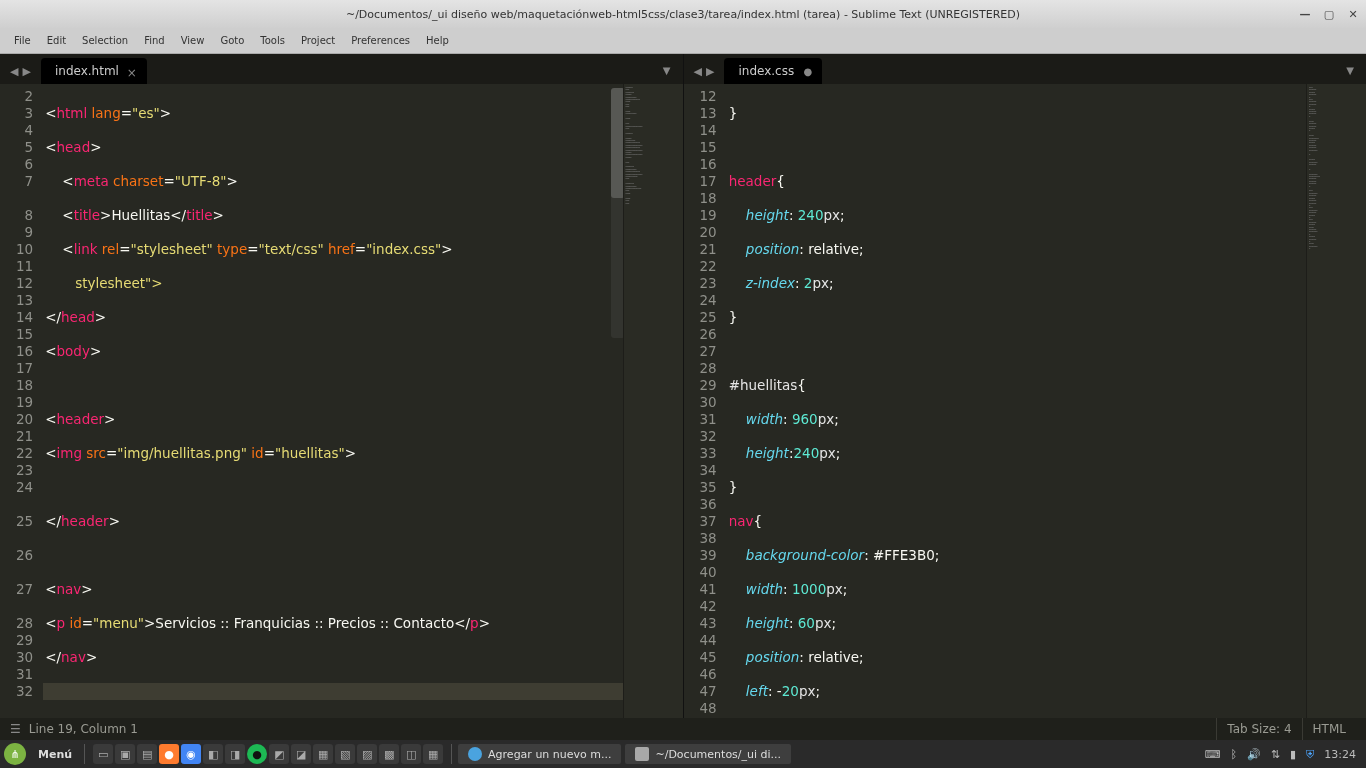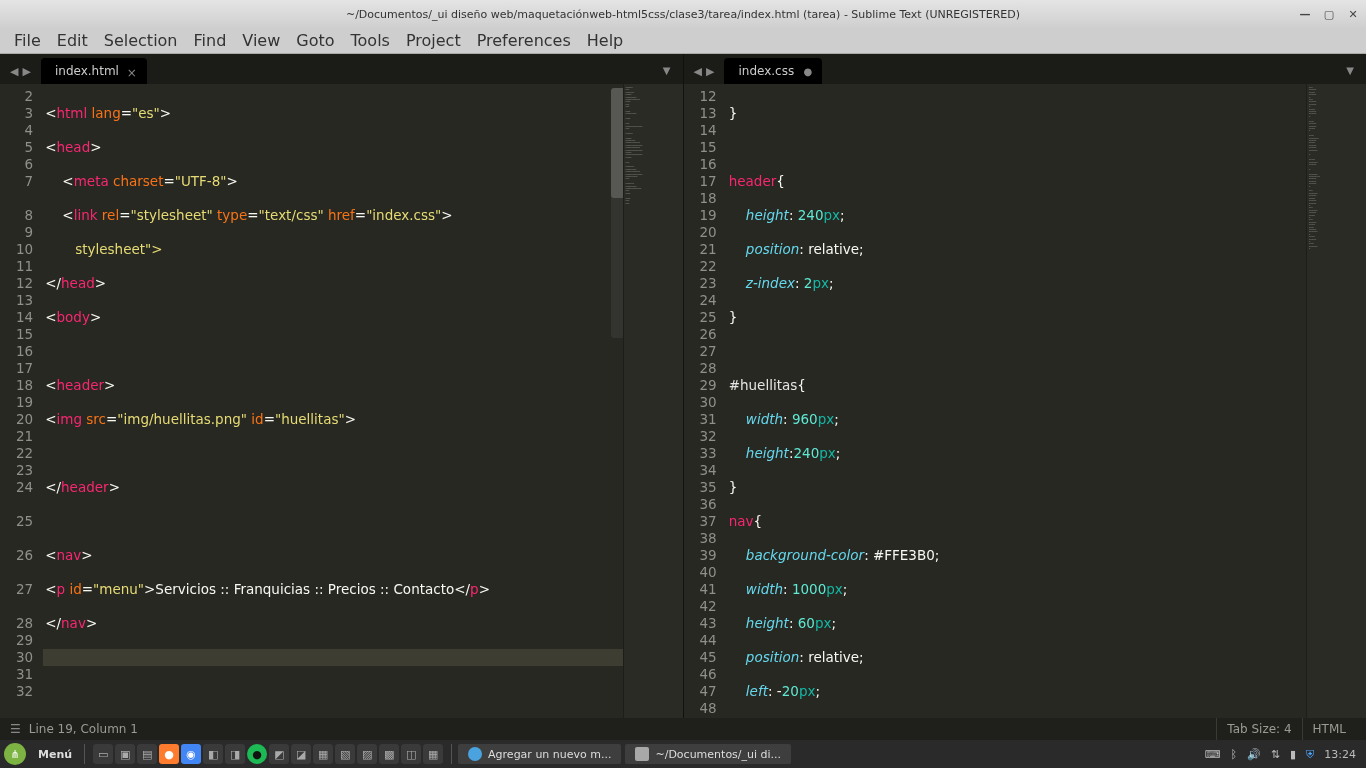--- a/index.html
+++ b/index.html
@@ -2,21 +2,21 @@
 <html><head>
 <meta charset="utf-8">
 <style>
 * { margin: 0; padding: 0; box-sizing: border-box; font-family: "DejaVu Sans", Arial, sans-serif; }
 body { width: 1366px; height: 768px; overflow: hidden; background: #c8c8c8; }
 
 .titlebar { height: 28px; background: linear-gradient(#e4e4e4,#cfcfcf); display: flex; align-items: center; justify-content: center; font-size: 11px; color: #333; position: relative; user-select: none; }
 .titlebar .btns { position: absolute; right: 6px; display: flex; gap: 10px; }
 .titlebar .btns span { width: 14px; text-align: center; color: #444; font-weight: bold; }
 
-.menubar { height: 26px; background: #cecece; display: flex; align-items: center; padding: 0 8px; gap: 4px; font-size: 16px; color: #333; border-bottom: 1px solid #aaa; user-select: none; }
+.menubar { height: 26px; background: #cecece; display: flex; align-items: center; padding: 0 8px; gap: 4px; font-size: 10px; color: #333; border-bottom: 1px solid #aaa; user-select: none; }
 .menubar div { padding: 3px 6px; }
 
 .workarea { display: flex; height: 664px; background: #272822; }
 .pane { flex: 1; display: flex; flex-direction: column; border-right: 1px solid #111; position: relative; }
 .pane:last-child { border-right: none; }
 
 .tabbar { height: 30px; background: #1b1b17; display: flex; align-items: flex-end; padding: 0 6px; gap: 6px; }
 .navarrows { color: #888; font-size: 11px; padding: 6px 4px; display: flex; gap: 4px; }
 .tab { background: #000000; color: #ccc; font-size: 12px; padding: 6px 28px 6px 14px; border-radius: 4px 4px 0 0; position: relative; }
 .tab .dot, .tab .x { position: absolute; right: 10px; top: 8px; font-size: 10px; color: #888; }
@@ -33,21 +33,21 @@
 .scrollbar { position: absolute; right: 58px; top: 4px; width: 14px; height: 250px; background: rgba(255,255,255,0.06); border-radius: 3px; }
 .thumb { background: rgba(255,255,255,0.18); width: 100%; height: 110px; border-radius: 3px; }
 
 .minimap { width: 60px; background: #2a2b24; border-left: 1px solid #1d1d19; position: relative; overflow: hidden; }
 .minimap .mm { position: absolute; font-size: 2px; line-height: 2.4px; color: #777; font-family: monospace; white-space: pre; left: 2px; }
 
 .t  { color: #f92672; }
 .a  { color: #f97316; }
 .s  { color: #e6db74; }
 .n  { color: #5eead4; }
-.u  { color: #14b8a6; }
+.u  { color: #e5e5e5; }
 .id { color: #e5e5e5; }
 .c  { color: #75715e; }
 .prop { color: #66d9ef; font-style: italic; }
 .val { font-style: normal; }
 
 .statusbar { height: 22px; background: #1f201b; color: #9a9b93; display: flex; align-items: center; font-size: 12px; padding: 0 10px; }
 .statusbar .menu-ico { margin-right: 8px; color: #888; }
 .statusbar .spacer { flex: 1; }
 .statusbar .cell { padding: 0 10px; border-left: 1px solid #3a3a34; height: 100%; display: flex; align-items: center; }
 
@@ -135,20 +135,21 @@
           <div>28</div>
           <div>29</div>
           <div>30</div>
           <div>31</div>
           <div>32</div>
         </div>
       <div class="code">
 <div>&lt;<span class="t">html</span> <span class="a">lang</span>=<span class="s">"es"</span>&gt;</div>
 <div>&lt;<span class="t">head</span>&gt;</div>
 <div>    &lt;<span class="t">meta</span> <span class="a">charset</span>=<span class="s">"UTF-8"</span>&gt;</div>
+<div>    &lt;<span class="t">title</span>&gt;Huellitas&lt;/<span class="t">title</span>&gt;</div>
 <div>    &lt;<span class="t">link</span> <span class="a">rel</span>=<span class="s">"stylesheet"</span> <span class="a">type</span>=<span class="s">"text/css"</span> <span class="a">href</span>=<span class="s">"index.css"</span>&gt;</div>
 <div class="wrap"><span class="s">stylesheet"&gt;</span></div>
 <div>&lt;/<span class="t">head</span>&gt;</div>
 <div>&lt;<span class="t">body</span>&gt;</div>
 <div> </div>
 <div>&lt;<span class="t">header</span>&gt;</div>
 <div>&lt;<span class="t">img</span> <span class="a">src</span>=<span class="s">"img/huellitas.png"</span> <span class="a">id</span>=<span class="s">"huellitas"</span>&gt;</div>
 <div> </div>
 <div>&lt;/<span class="t">header</span>&gt;</div>
 <div> </div>

